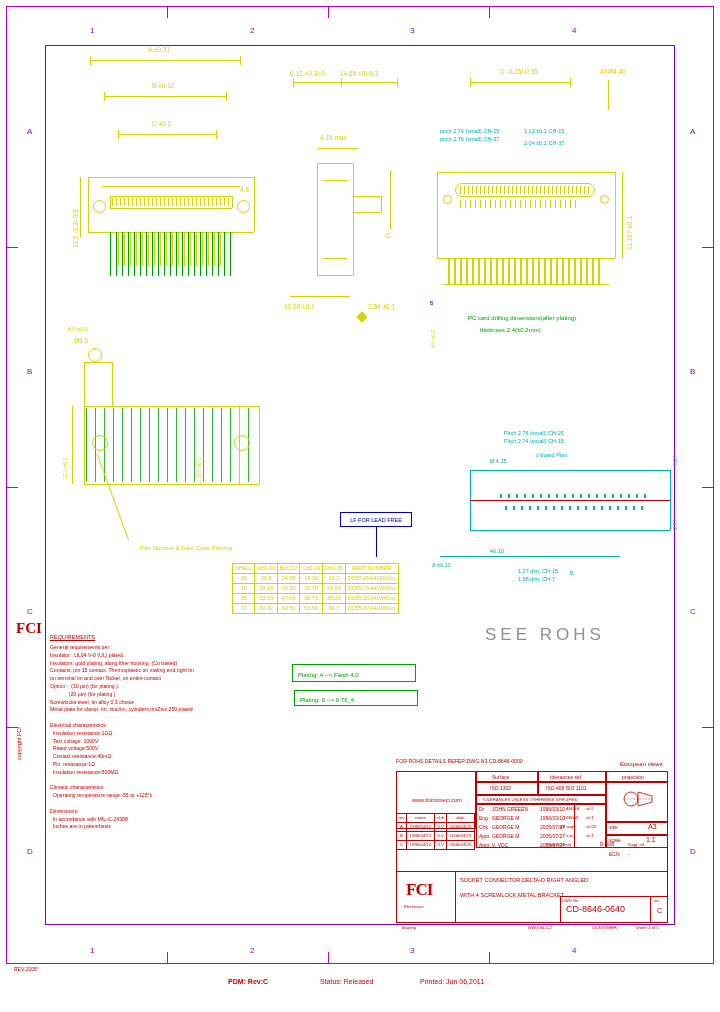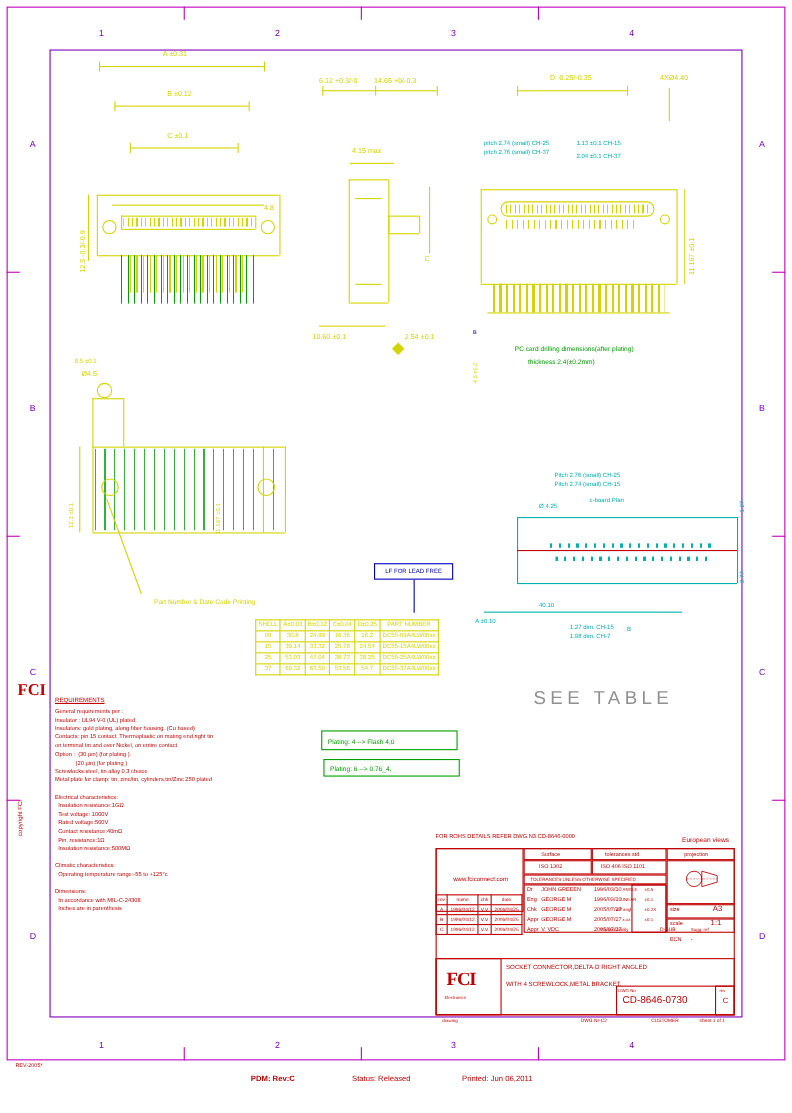--- a/index.html
+++ b/index.html
@@ -295,21 +295,21 @@
 
     <div class="note-cyan" style="left:672px;top:466px;transform-origin:0 0;transform:rotate(-90deg);">1.27</div>
     <div class="note-cyan" style="left:672px;top:530px;transform-origin:0 0;transform:rotate(-90deg);">2.77</div>
     <div class="note-cyan" style="left:490px;top:548px;">40.10</div>
     <div class="note-cyan" style="left:432px;top:562px;">A ±0.10</div>
     <div class="note-cyan" style="left:570px;top:570px;">B</div>
     <div class="ln-cyan" style="left:440px;top:556px;width:180px;height:1px;"></div>
     <div class="note-cyan" style="left:518px;top:568px;">1.27 dim. CH-15</div>
     <div class="note-cyan" style="left:518px;top:576px;">1.98 dim. CH-7</div>
 
-    <div class="seetable">SEE TABLE</div>
+    <div class="seetable">SEE ROHS</div>
   </div>
 
   <div class="leadfree-box">LF FOR LEAD FREE</div>
   <div class="ln-blue" style="left:376px;top:527px;width:1px;height:30px;"></div>
 
   <table class="parttable">
     <tbody>
         <tr>
       <th>SHELL</th>
       <th>A±0.03</th>
@@ -492,21 +492,21 @@
   <div class="tb-cell" style="left:396px;top:871px;width:60px;height:52px;"></div>
   <div class="fci-logo-red" style="left:406px;top:880px;">FCI</div>
   <div class="tb-txt" style="left:404px;top:904px;font-size:4px;">Electronics</div>
 
   <div class="tb-txt" style="left:460px;top:877px;font-size:5.6px;">SOCKET CONNECTOR,DELTA-D RIGHT ANGLED</div>
   <div class="tb-txt" style="left:460px;top:892px;font-size:5.6px;">WITH 4 SCREWLOCK,METAL BRACKET.</div>
 
   <div class="tb-cell" style="left:560px;top:896px;width:108px;height:27px;"></div>
   <div class="tb-cell" style="left:650px;top:896px;width:18px;height:27px;"></div>
   <div class="tb-txt" style="left:562px;top:898px;font-size:4px;">DWG No</div>
-  <div class="tb-txt big" style="left:566px;top:904px;">CD-8646-0730</div>
+  <div class="tb-txt big" style="left:566px;top:904px;">CD-8646-0640</div>
   <div class="tb-txt" style="left:654px;top:898px;font-size:4px;">rev</div>
   <div class="tb-txt" style="left:657px;top:907px;font-size:7px;">C</div>
 
   <div class="tb-txt" style="left:528px;top:925px;font-size:4.4px;">DWG.Nr-C2</div>
   <div class="tb-txt" style="left:592px;top:925px;font-size:4.4px;">CUSTOMER</div>
   <div class="tb-txt" style="left:636px;top:925px;font-size:4.4px;">sheet 1 of 1</div>
   <div class="tb-txt" style="left:402px;top:925px;font-size:4px;">drawing</div>
 
   <div class="bottom-txt" style="left:228px;top:978px;color:#c00000;font-weight:bold;font-size:7px;">PDM: Rev:C</div>
   <div class="bottom-txt" style="left:320px;top:978px;color:#c00000;font-size:7px;">Status: Released</div>

